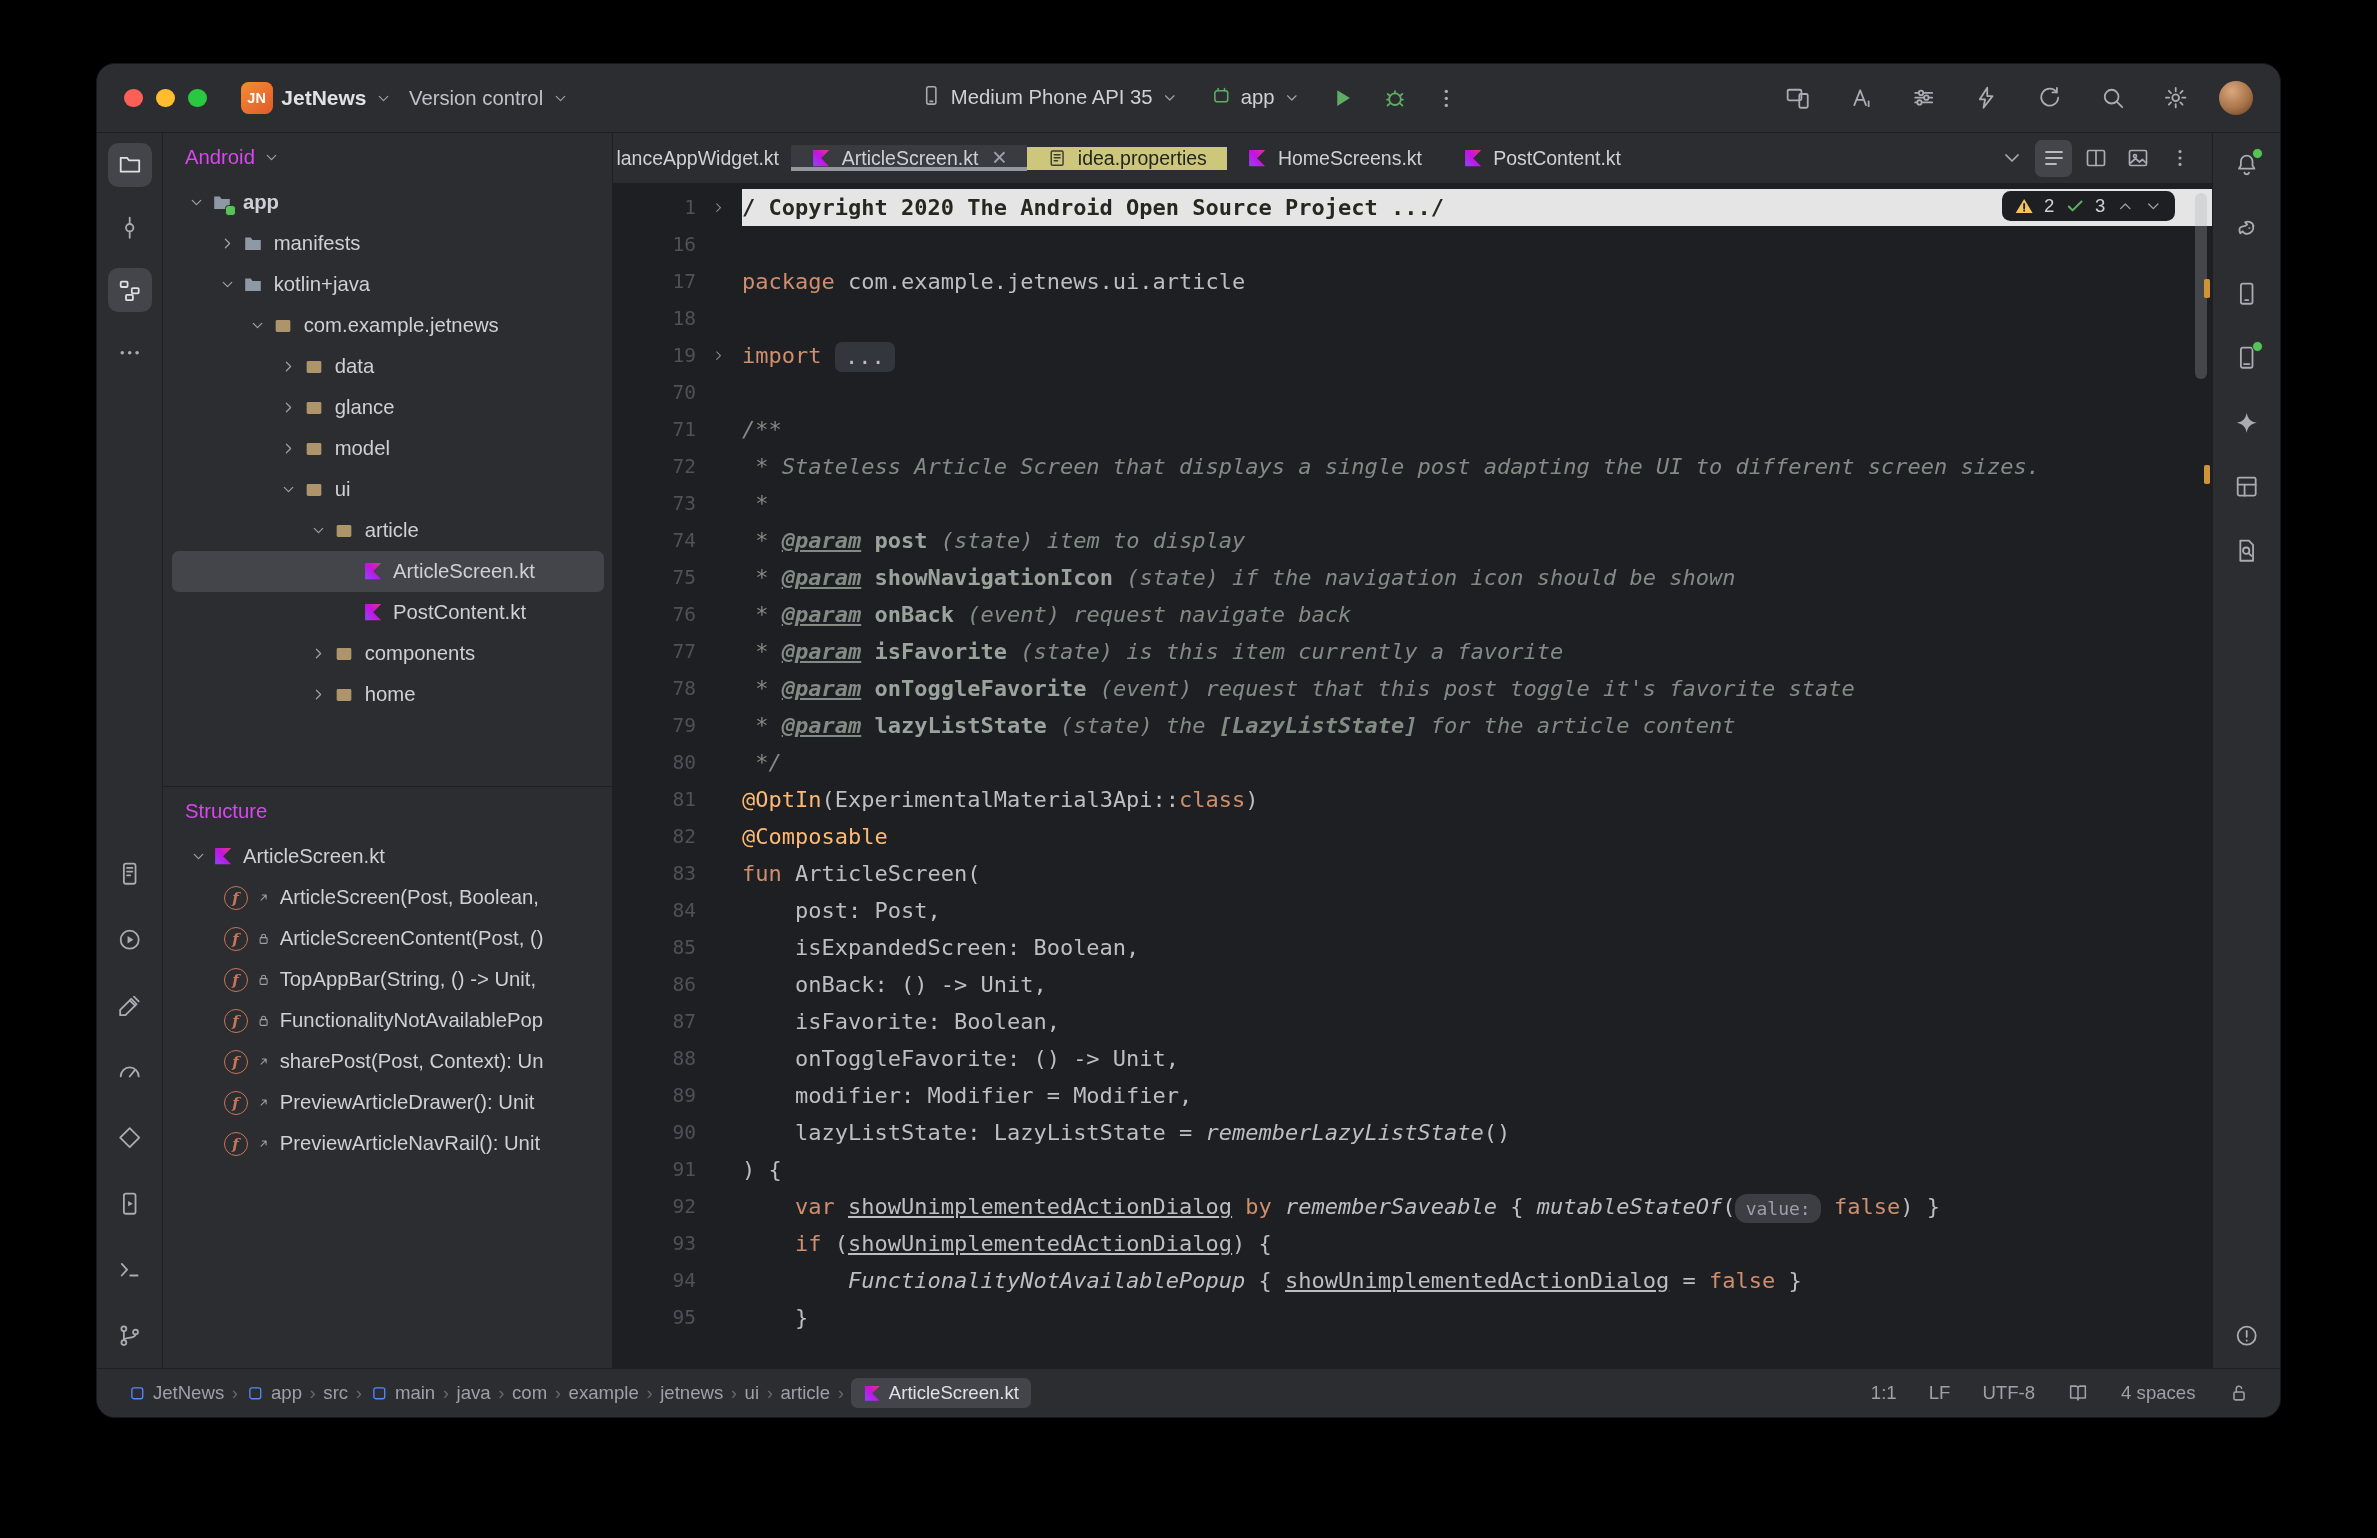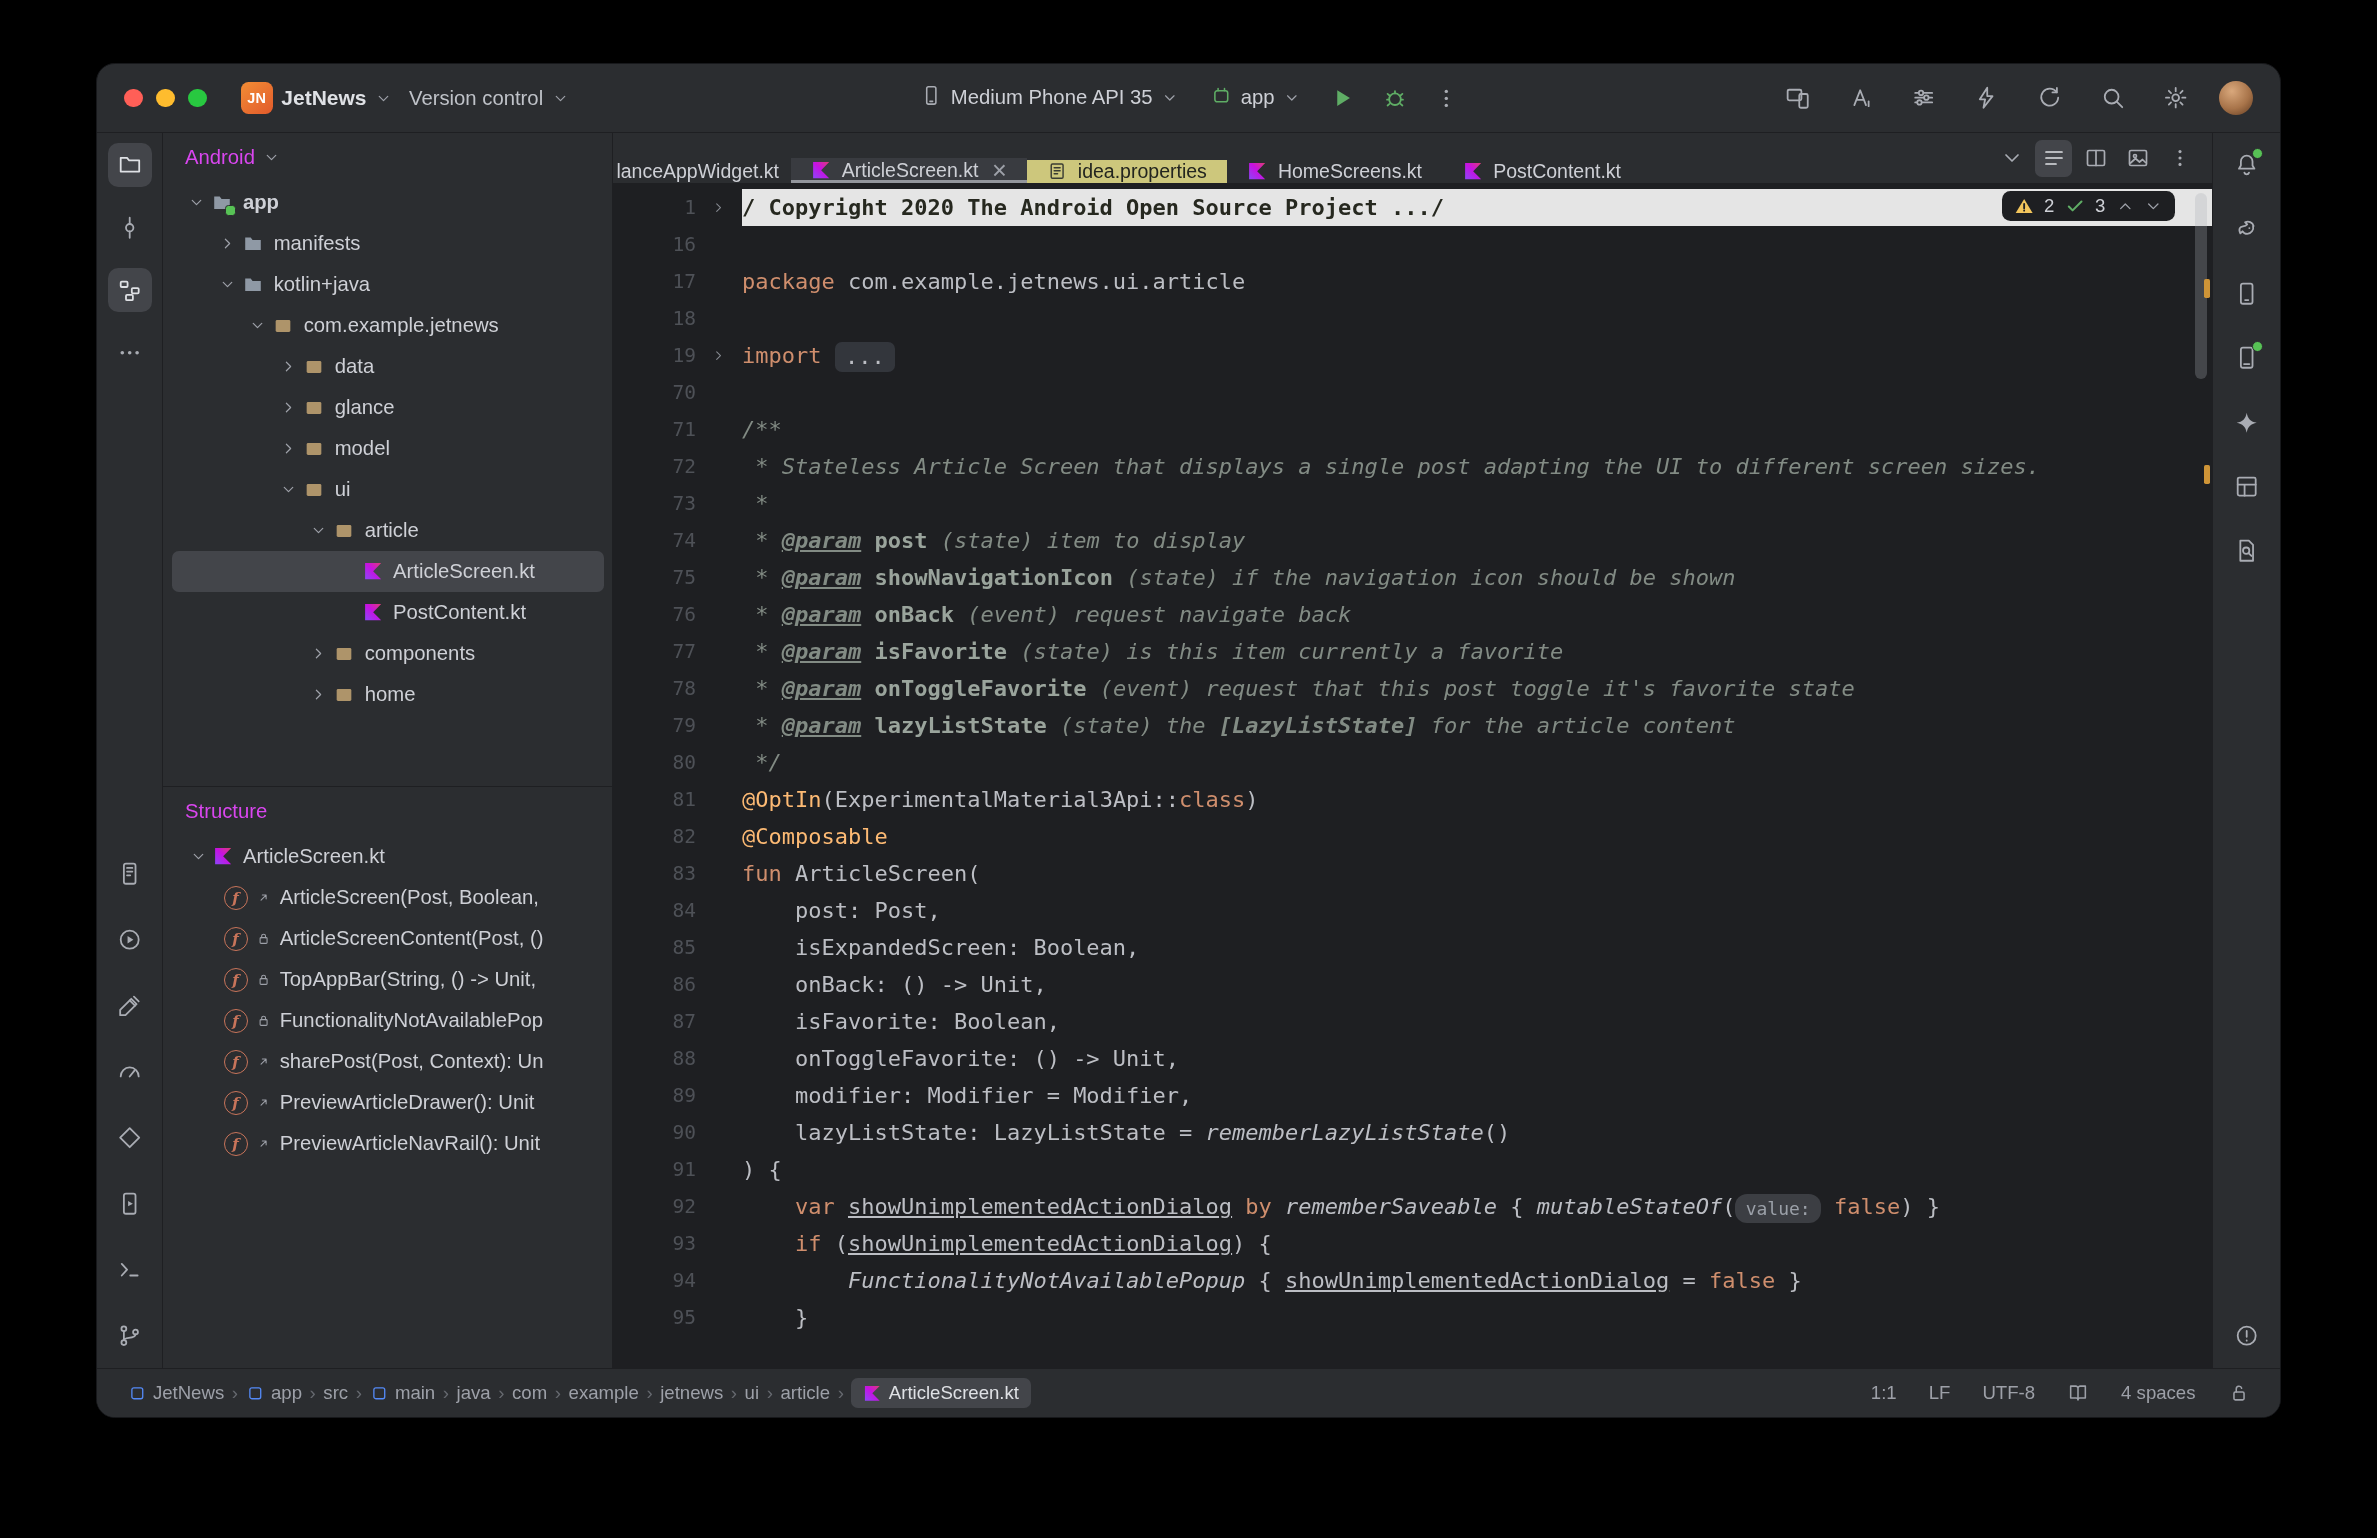--- a/index.html
+++ b/index.html
@@ -580,21 +580,21 @@
                 </svg>
               </span>
               <span class="tree-label">PreviewArticleNavRail(): Unit</span>
             </div>
           </div>
       </div>
     </div>
 
     <div class="editor-col">
       <div class="tabbar">
-        <span style="display:flex;align-items:flex-end">
+        <span style="display:flex;align-items:center">
             <div class="tab clip">
               <span>lanceAppWidget.kt</span>
             </div>
             <div class="tab active">
               <span class="tab-ic">
                 <svg viewBox="0 0 24 24" width="20.3" height="20.3">
                   <path d="M2.5 2.5h19L12 12l9.5 9.5h-19z" fill="url(#kgrad)"></path>
                 </svg>
               </span>
               <span>ArticleScreen.kt</span>

